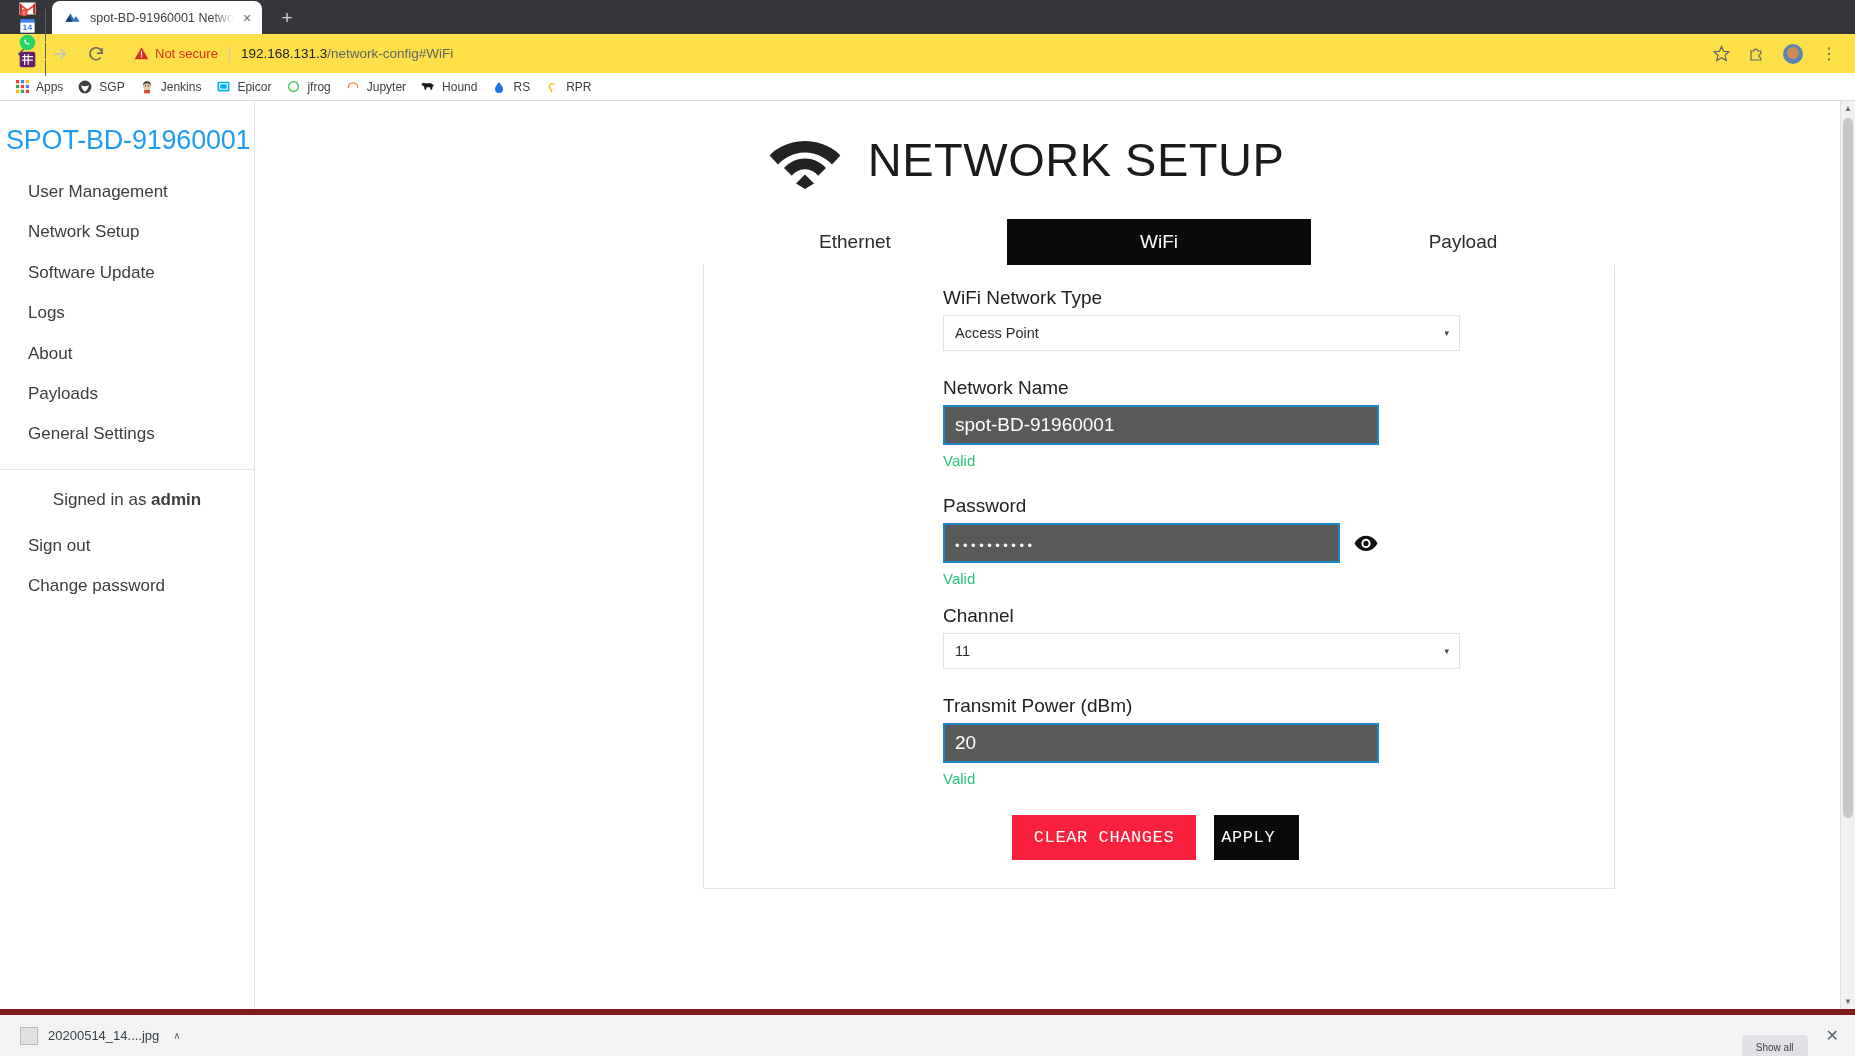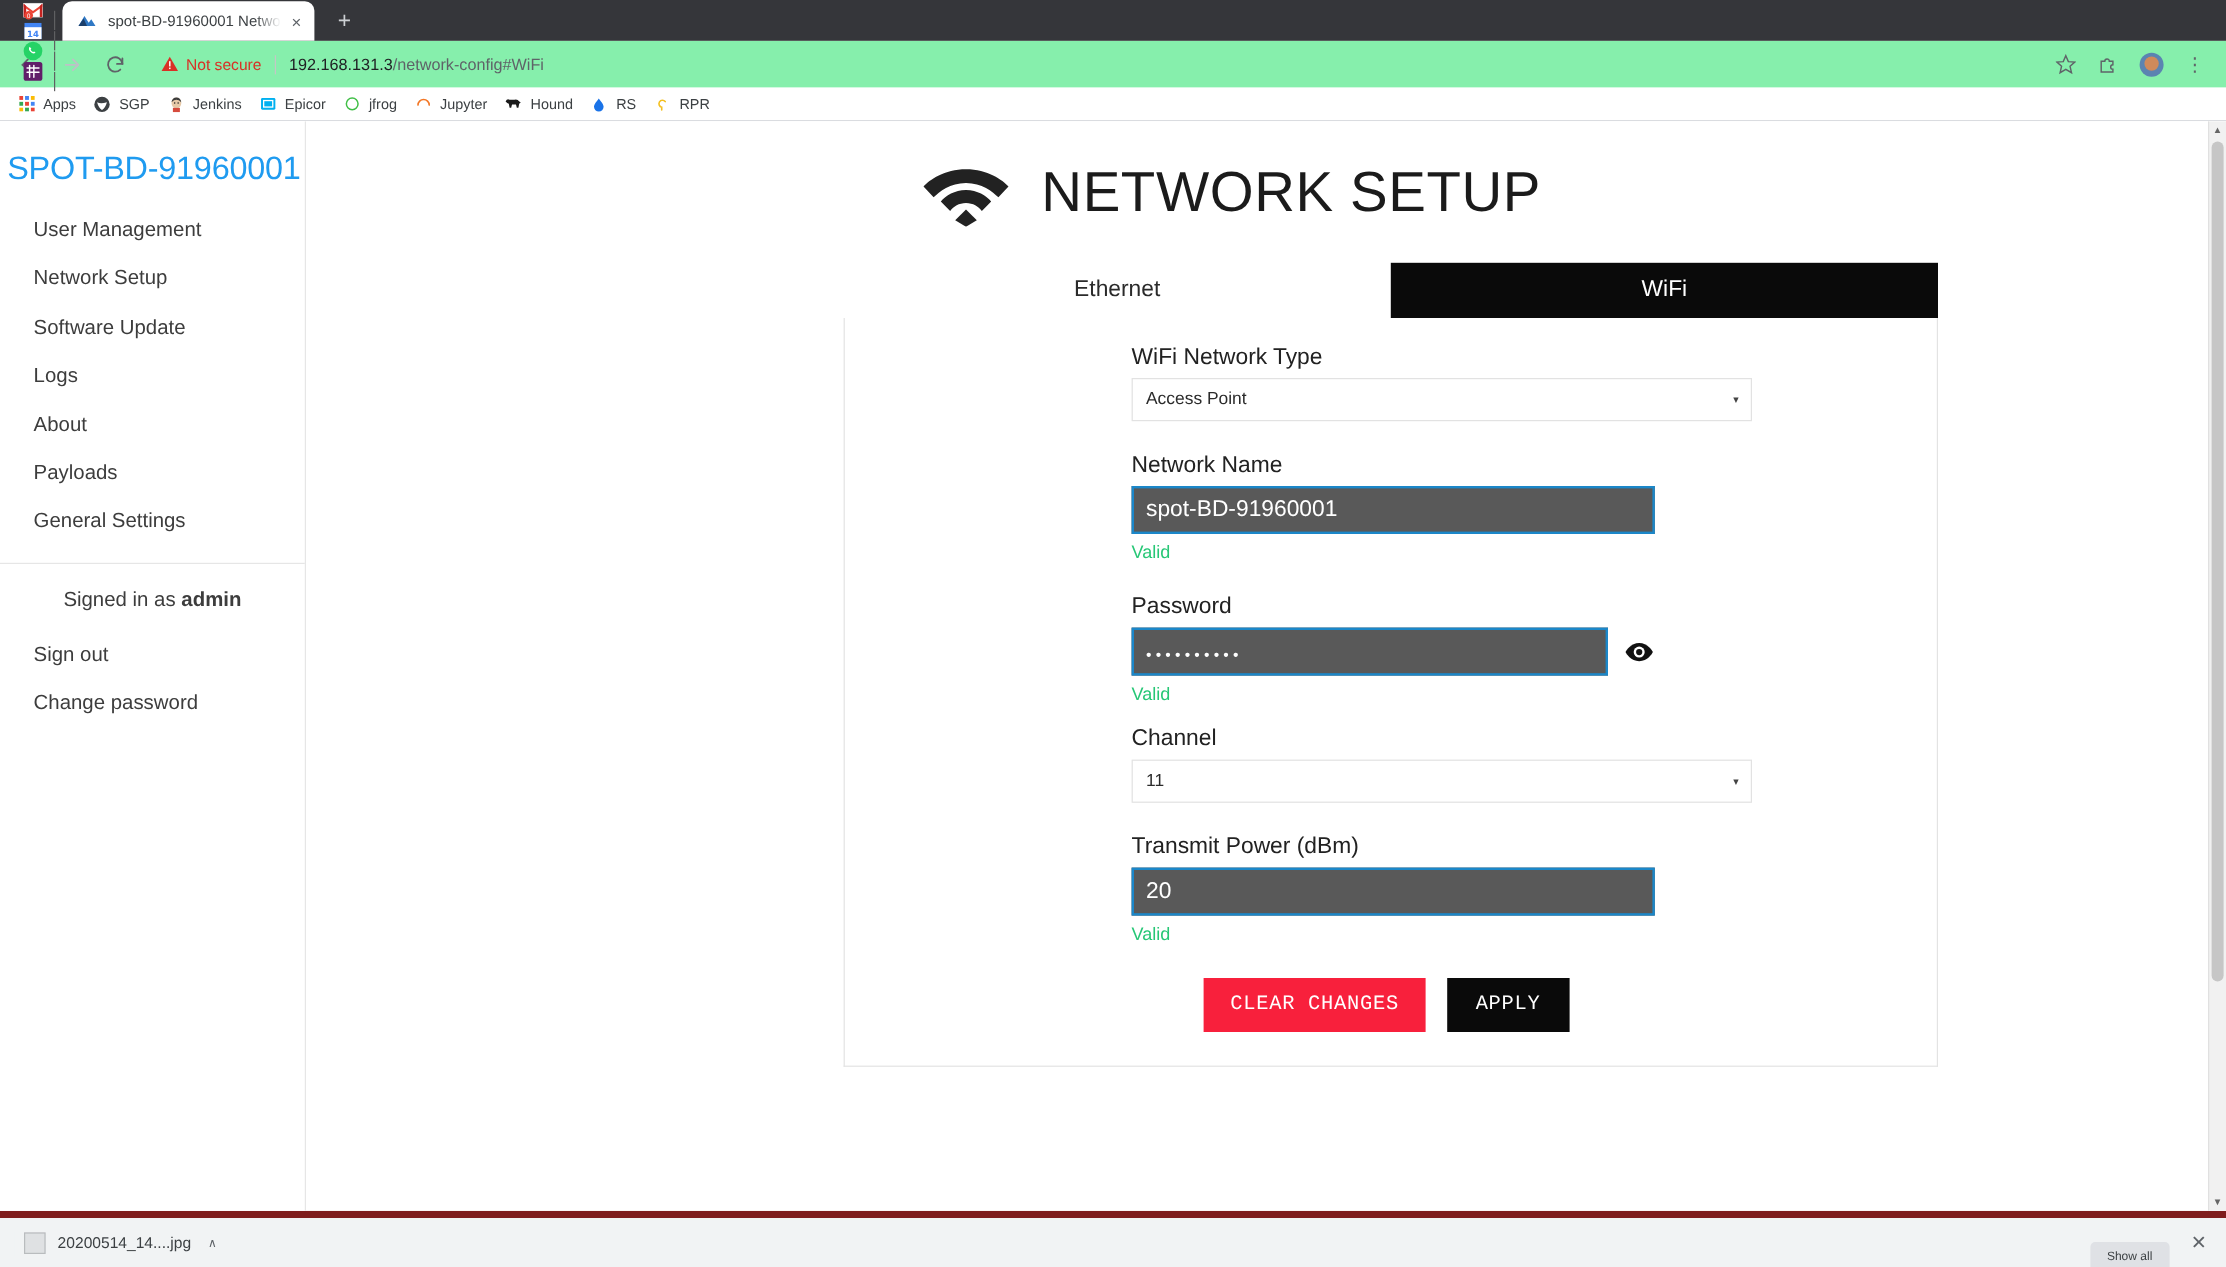--- a/index.html
+++ b/index.html
@@ -59,21 +59,21 @@
     display: flex; align-items: center; justify-content: center;
     font-size: 14px; color: #5f6368; line-height: 1;
   }
   .newtab {
     width: 30px; height: 30px; margin-left: 10px; margin-bottom: 2px;
     display: flex; align-items: center; justify-content: center;
     color: #cdd0d3; font-size: 19px; line-height: 1;
   }
 
   .toolbar {
-    height: 39px; background: #86efac;
+    height: 39px; background: #fde047;
     display: flex; align-items: center;
     padding: 0 10px;
     flex: 0 0 39px;
   }
   .navbtn {
     width: 28px; height: 28px; margin-right: 8px;
     display: flex; align-items: center; justify-content: center;
     color: #5f6368;
   }
   .navbtn.disabled { color: #bdc1c6; }
@@ -217,21 +217,21 @@
     display: flex; justify-content: center; gap: 18px;
     margin-top: 28px; margin-left: -7px;
   }
   .btn {
     font-size: 17px; letter-spacing: 0.6px;
     padding: 13px 22px; border: none;
     font-family: Liberation Mono, monospace;
     cursor: pointer;
   }
   .btn-clear { background: #f8203c; color: #ffffff; }
-  .btn-apply { background: #0a0a0a; color: #ffffff; padding-left: 24px; padding-right: 24px; }
+  .btn-apply { background: #0a0a0a; color: #ffffff; padding-left: 7px; padding-right: 24px; }
 
   
   .scrollbar {
     position: absolute; right: 0; top: 0; bottom: 0; width: 15px;
     background: #f1f1f1; border-left: 1px solid #e0e0e0;
   }
   .sb-arrow { height: 15px; display:flex; align-items:center; justify-content:center; font-size:8px; color:#666; }
   .sb-arrow.bot { position:absolute; bottom:0; left:0; right:0; }
   .sb-thumb {
     position: absolute; left: 2px; right: 2px; top: 17px; height: 700px;
@@ -501,20 +501,21 @@
           <path d="M32 10 C17 10 6.5 17.5 2.5 22 L9.5 29.5 C13.5 25.5 21 19.5 32 19.5 C43 19.5 50.5 25.5 54.5 29.5 L61.5 22 C57.5 17.5 47 10 32 10Z" fill="#222"></path>
           <path d="M32 24.5 C24 24.5 18 28.5 14.5 32.5 L21 39 C23.5 36 27 33.5 32 33.5 C37 33.5 40.5 36 43 39 L49.5 32.5 C46 28.5 40 24.5 32 24.5Z" fill="#222"></path>
           <path d="M32 38 L24.5 45.5 L32 50 L39.5 45.5 Z" fill="#222"></path>
         </svg>
         <div class="page-title">NETWORK SETUP</div>
       </div>
 
       <div class="tabsrow">
         <div class="ttab">Ethernet</div>
         <div class="ttab active">WiFi</div>
+        <div class="ttab">Payload</div>
       </div>
 
       <div class="card">
 
         <div class="field">
           <div class="flabel">WiFi Network Type</div>
           <div class="sel">
             <span>Access Point</span>
             <span class="caret">▾</span>
           </div>

